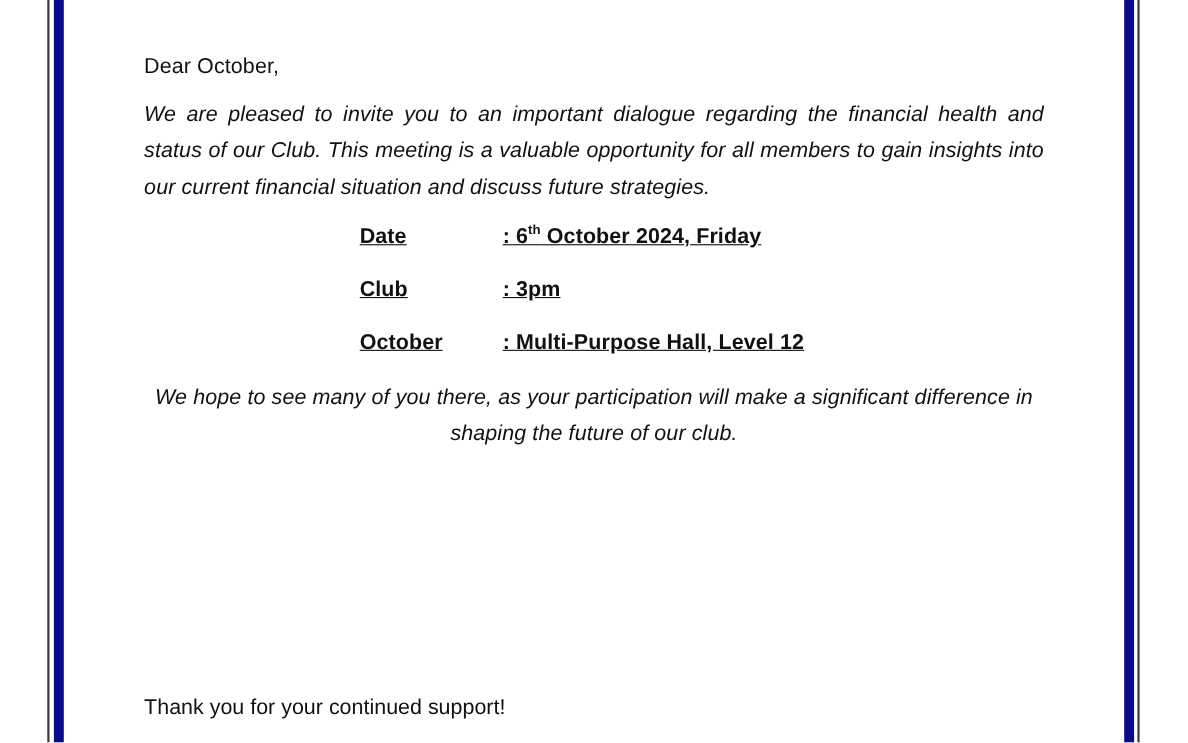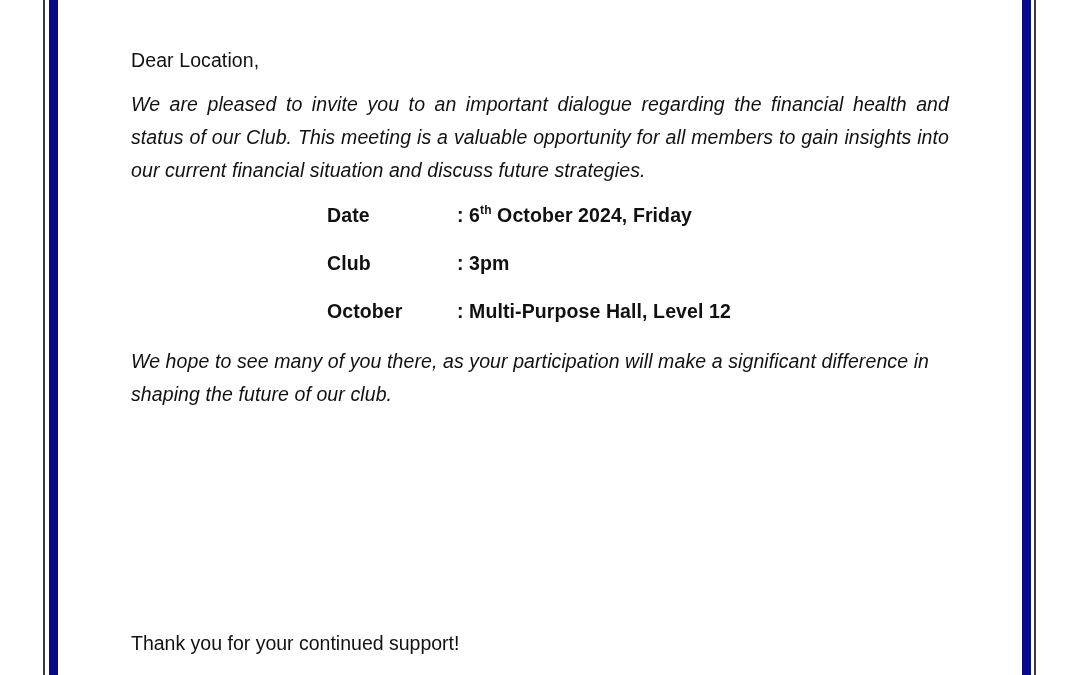--- a/index.html
+++ b/index.html
@@ -42,33 +42,34 @@
       font-size: 19.5px;
       line-height: 33px;
       letter-spacing: 0.1px;
     }
     .para {
       margin: 0 0 11px 0;
       text-align: justify;
       font-style: italic;
     }
     .para.last-left {
-      text-align: left;
+      text-align: center;
     }
     .salutation {
       margin: 0 0 11px 0;
     }
     .details {
       margin: 12px 0 2px 196px;
       font-weight: bold;
     }
     .detail-row {
       display: flex;
       height: 48px;
       line-height: 33px;
+      text-decoration: underline;
     }
     .detail-label {
       width: 130px;
     }
     .detail-value sup {
       font-size: 12px;
       line-height: 0;
       vertical-align: 8px;
     }
     .closing {
@@ -82,21 +83,21 @@
   </style>
 </head>
 <body>
 
 <div id="outer-left" class="border-line"></div>
 <div id="bar-left" class="border-bar"></div>
 <div id="bar-right" class="border-bar"></div>
 <div id="outer-right" class="border-line"></div>
 
 <div class="content">
-  <p class="salutation">Dear Location,</p>
+  <p class="salutation">Dear October,</p>
 
   <p class="para">We are pleased to invite you to an important dialogue regarding the financial health and status of our Club. This meeting is a valuable opportunity for all members to gain insights into our current financial situation and discuss future strategies.</p>
 
 
   <div class="details">
     <div class="detail-row">
       <span class="detail-label">Date</span>
       <span class="detail-value"><span>: 6</span><sup>th</sup><span> October 2024, Friday</span></span>
     </div>
     <div class="detail-row">

